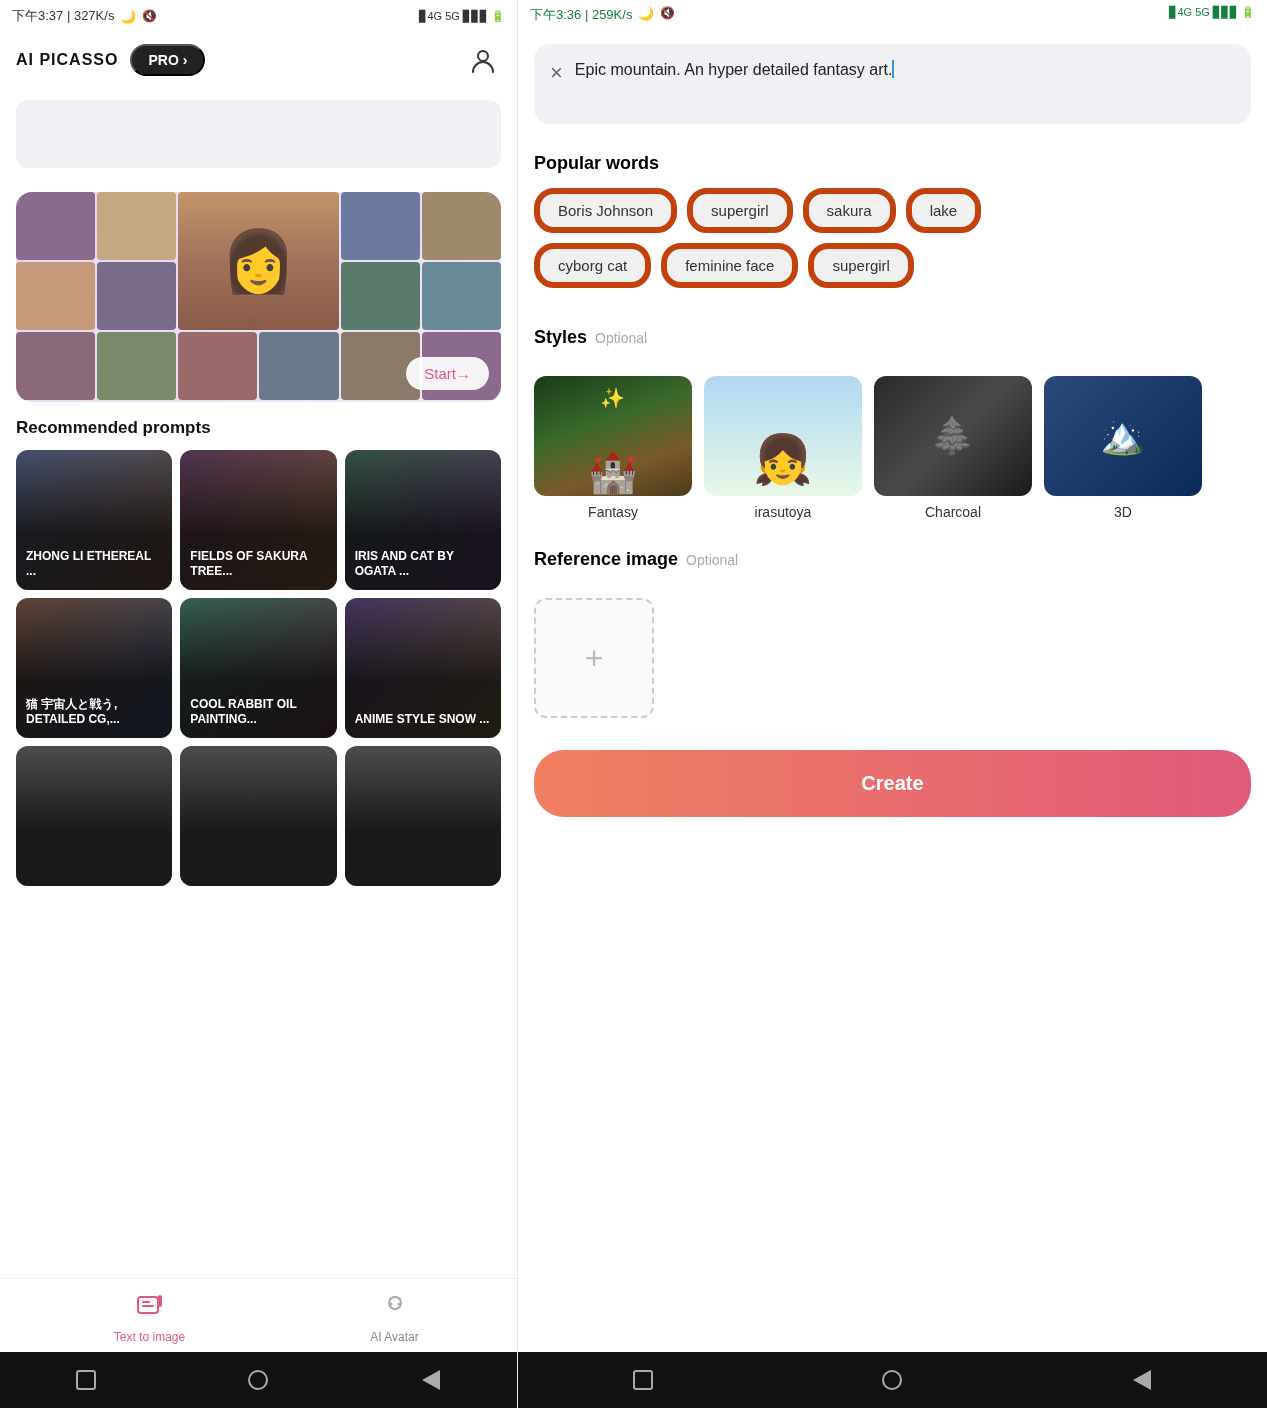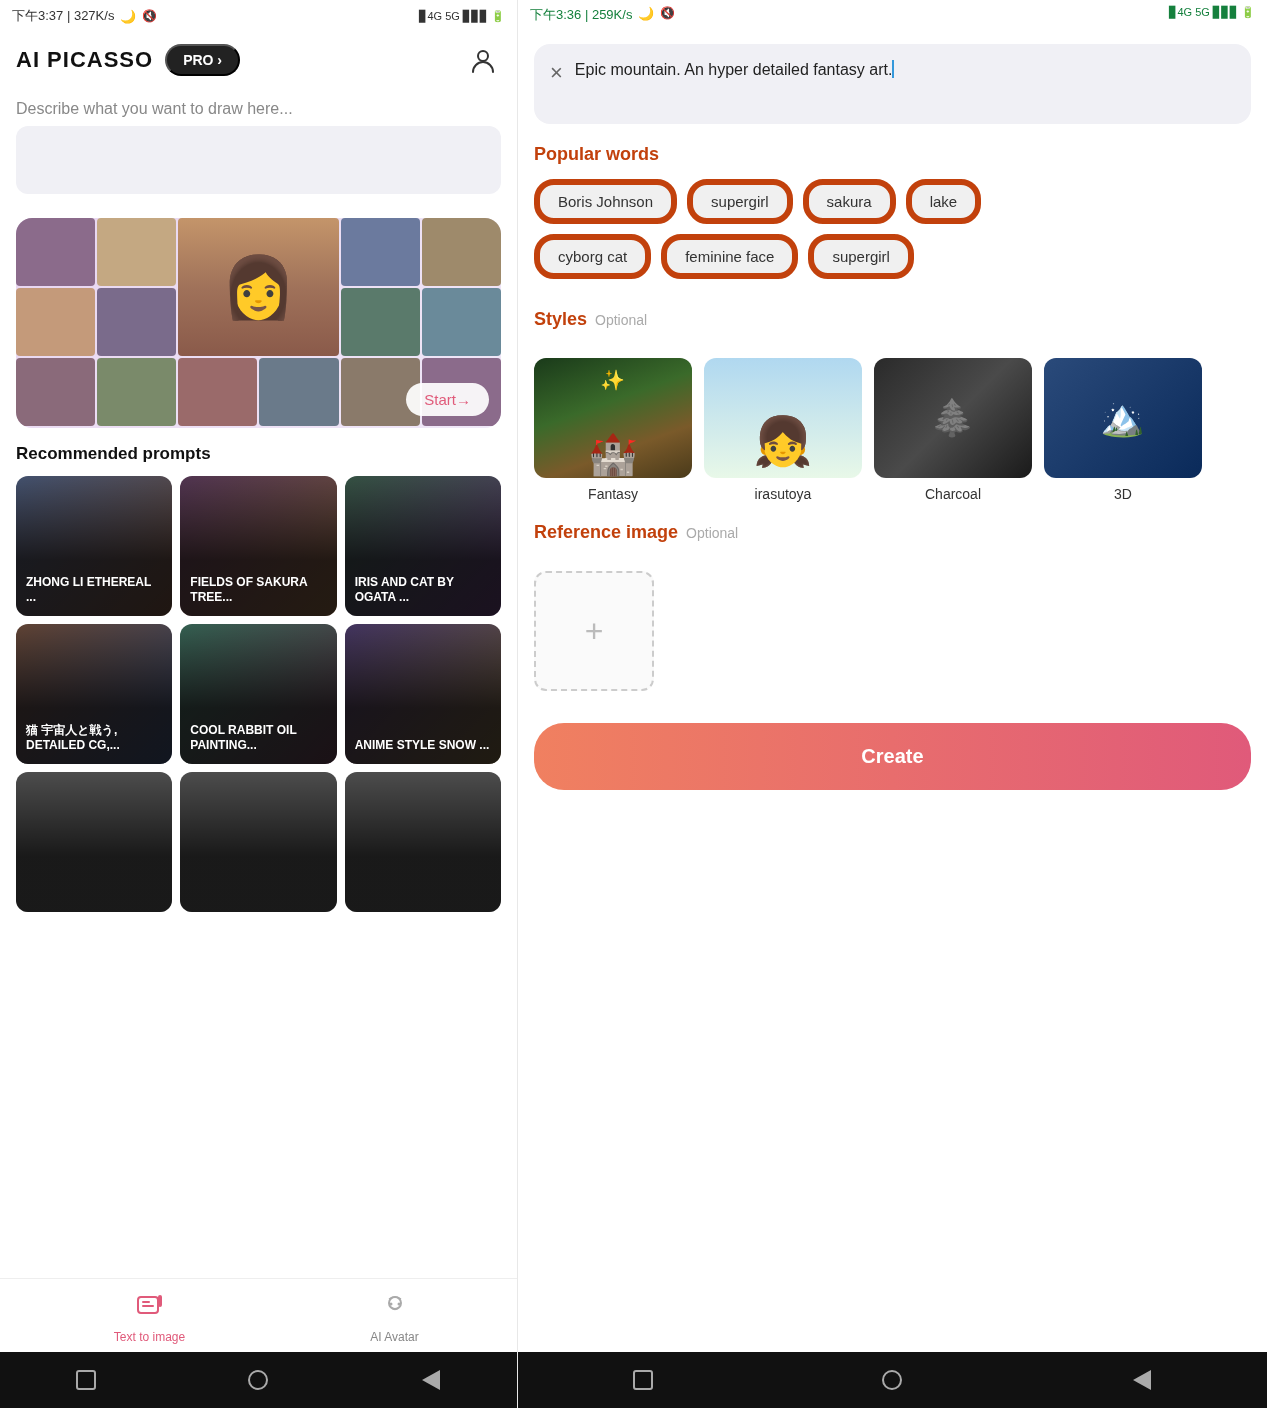--- a/index.html
+++ b/index.html
@@ -35,21 +35,21 @@
 
     .header {
       display: flex;
       align-items: center;
       padding: 10px 16px;
       background: #fff;
       gap: 12px;
     }
 
     .logo-text {
-      font-size: 22px;
+      font-size: 16px;
       font-weight: 900;
       color: #111;
       letter-spacing: 1px;
     }
 
     .pro-badge {
       background: #222;
       color: #fff;
       border-radius: 20px;
       padding: 6px 16px;
@@ -324,22 +324,23 @@
       50% { opacity: 0; }
     }
 
     .popular-words-section {
       padding: 8px 16px 12px;
     }
 
     .section-title {
       font-size: 18px;
       font-weight: 600;
-      color: #c2410c;
+      color: #000000;
       margin-bottom: 14px;
+      margin-top: 9px;
     }
 
     .words-row {
       display: flex;
       gap: 10px;
       margin-bottom: 10px;
       flex-wrap: nowrap;
     }
 
     .word-chip {
@@ -502,21 +503,20 @@
     </button>
     <div class="user-icon-btn">
       <svg width="28" height="28" viewBox="0 0 28 28" fill="none" xmlns="http://www.w3.org/2000/svg">
         <circle cx="14" cy="10" r="5" stroke="#333" stroke-width="2"></circle>
         <path d="M4 26c0-5.5 4.5-10 10-10s10 4.5 10 10" stroke="#333" stroke-width="2" stroke-linecap="round"></path>
       </svg>
     </div>
   </div>
 
   <div class="prompt-section">
-    <div class="prompt-label">Describe what you want to draw here...</div>
     <div class="prompt-input-box"></div>
   </div>
 
   <div class="avatars-section">
     <div class="avatar-collage">
 
       <div class="collage-cell c1"></div>
       <div class="collage-cell c2"></div>
       <div class="collage-cell c-face large" style="background: linear-gradient(180deg, #c4956a 0%, #a0725a 50%, #8a5a4a 100%); display:flex; align-items:center; justify-content:center; font-size:60px;">👩</div>
       <div class="collage-cell c4"></div>

